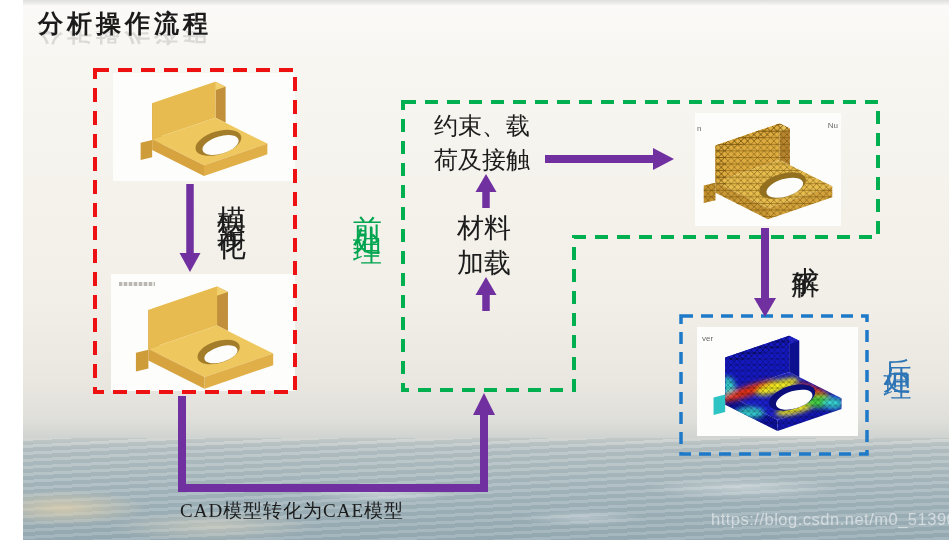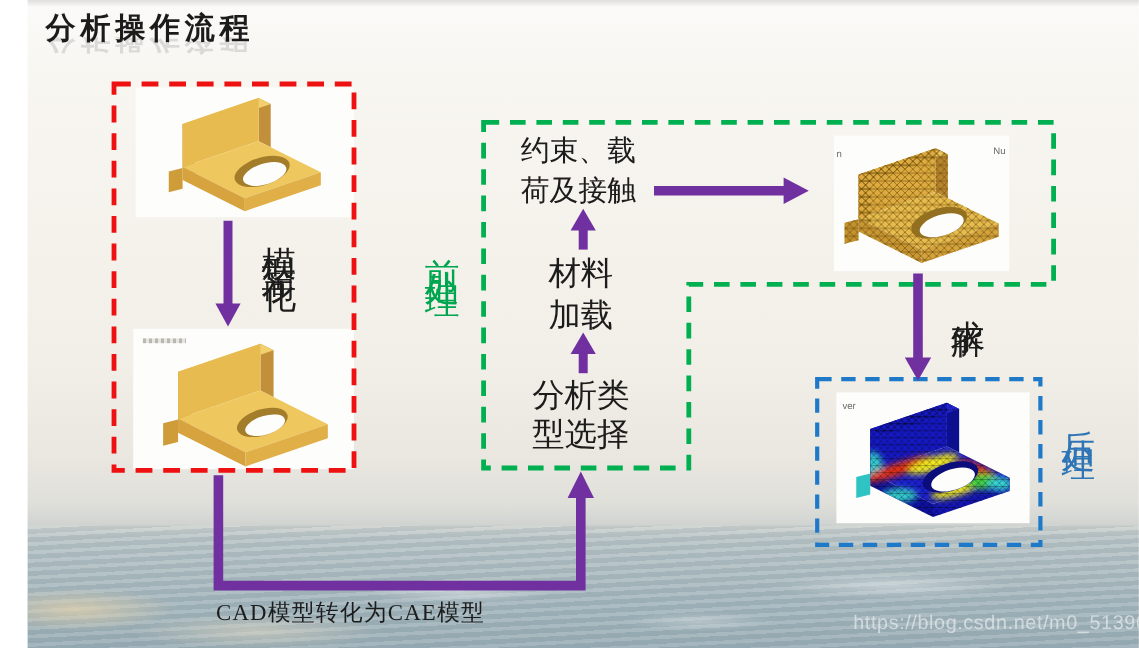--- a/index.html
+++ b/index.html
@@ -212,20 +212,18 @@
       </g>
     </g>
   </svg>
 
   <div class="abs zh vert t-simplify">模型简化</div>
   <div class="abs vert t-pre">前处理</div>
   <div class="abs zh pre t-constraints">约束、载
 荷及接触</div>
   <div class="abs zh pre t-material">材料
 加载</div>
-  <div class="abs zh pre t-analysis">分析类
-型选择</div>
   <div class="abs zh vert t-solve">求解</div>
   <div class="abs vert t-post">后处理</div>
   <div class="abs zh t-cadcae">CAD模型转化为CAE模型</div>
   <div class="abs t-watermark">https://blog.csdn.net/m0_51390088</div>
 
 </div>
 
 </body></html>

